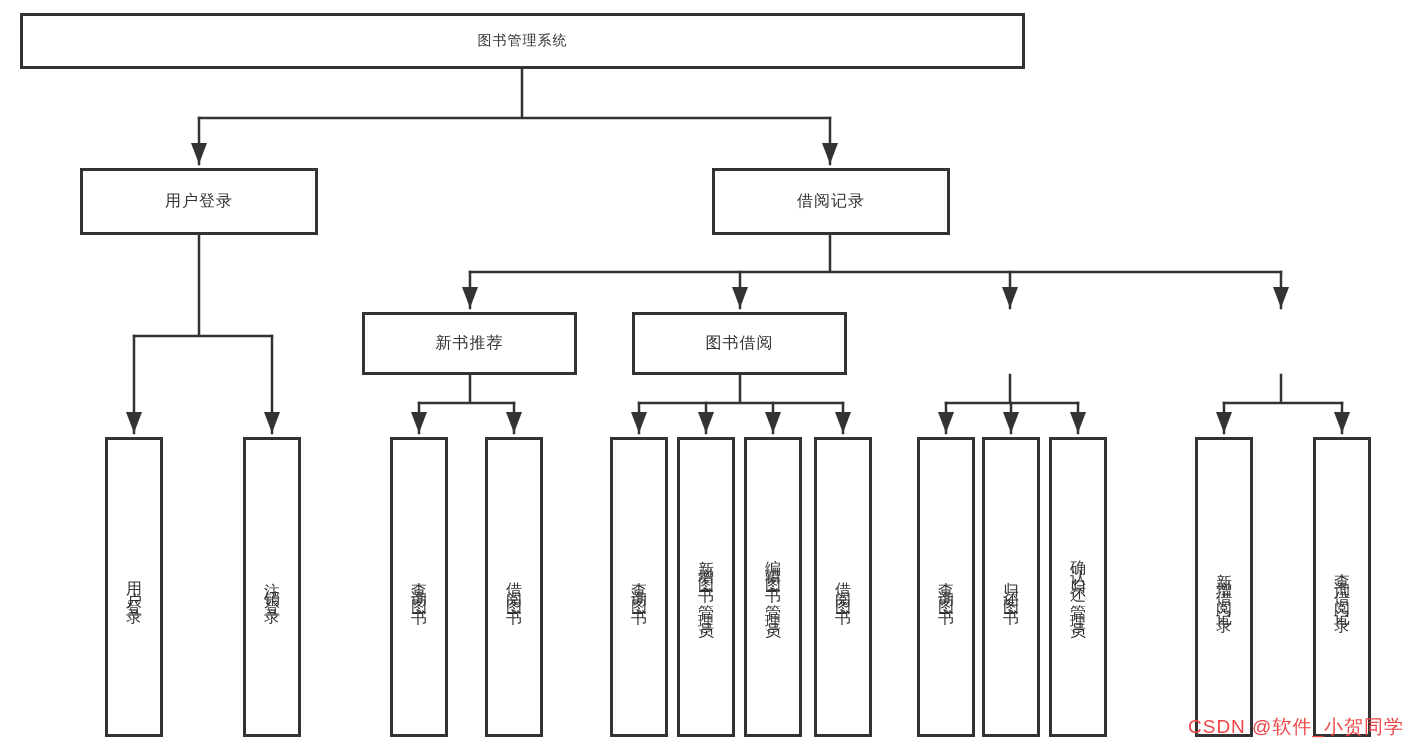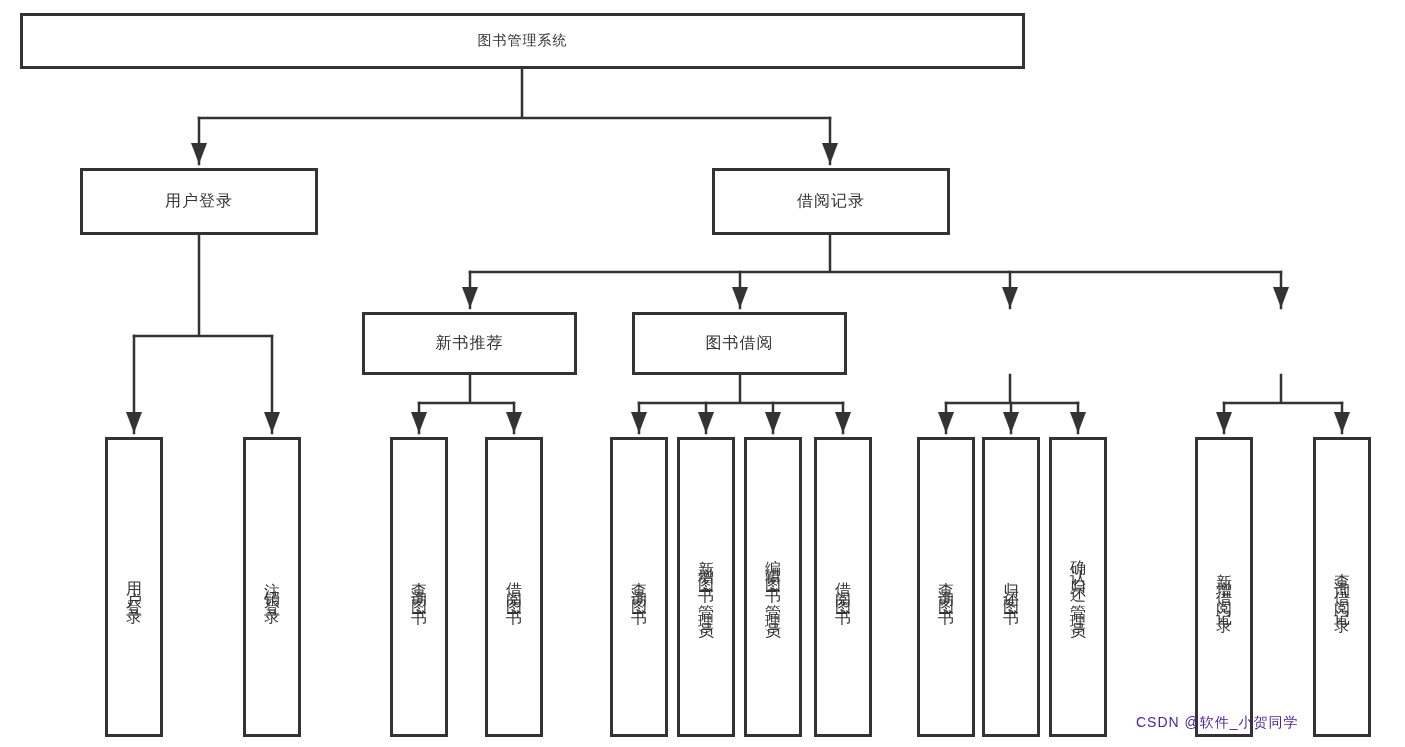--- a/index.html
+++ b/index.html
@@ -37,24 +37,24 @@
   .box.leaf  { top: 437px; width: 58px;  height: 300px; }
   .vtext {
     writing-mode: vertical-rl;
     text-orientation: mixed;
     letter-spacing: 9px;
     line-height: 1;
     white-space: nowrap;
   }
   #watermark {
     position: absolute;
-    left: 1136px;
+    left: 1188px;
     top: 714px;
-    font-size: 14px;
-    color: #4c1d95;
+    font-size: 19px;
+    color: #ef4444;
     white-space: nowrap;
     letter-spacing: 1px;
     z-index: 5;
   }
 </style>
 </head>
 <body>
 
 <div id="stage">
 

